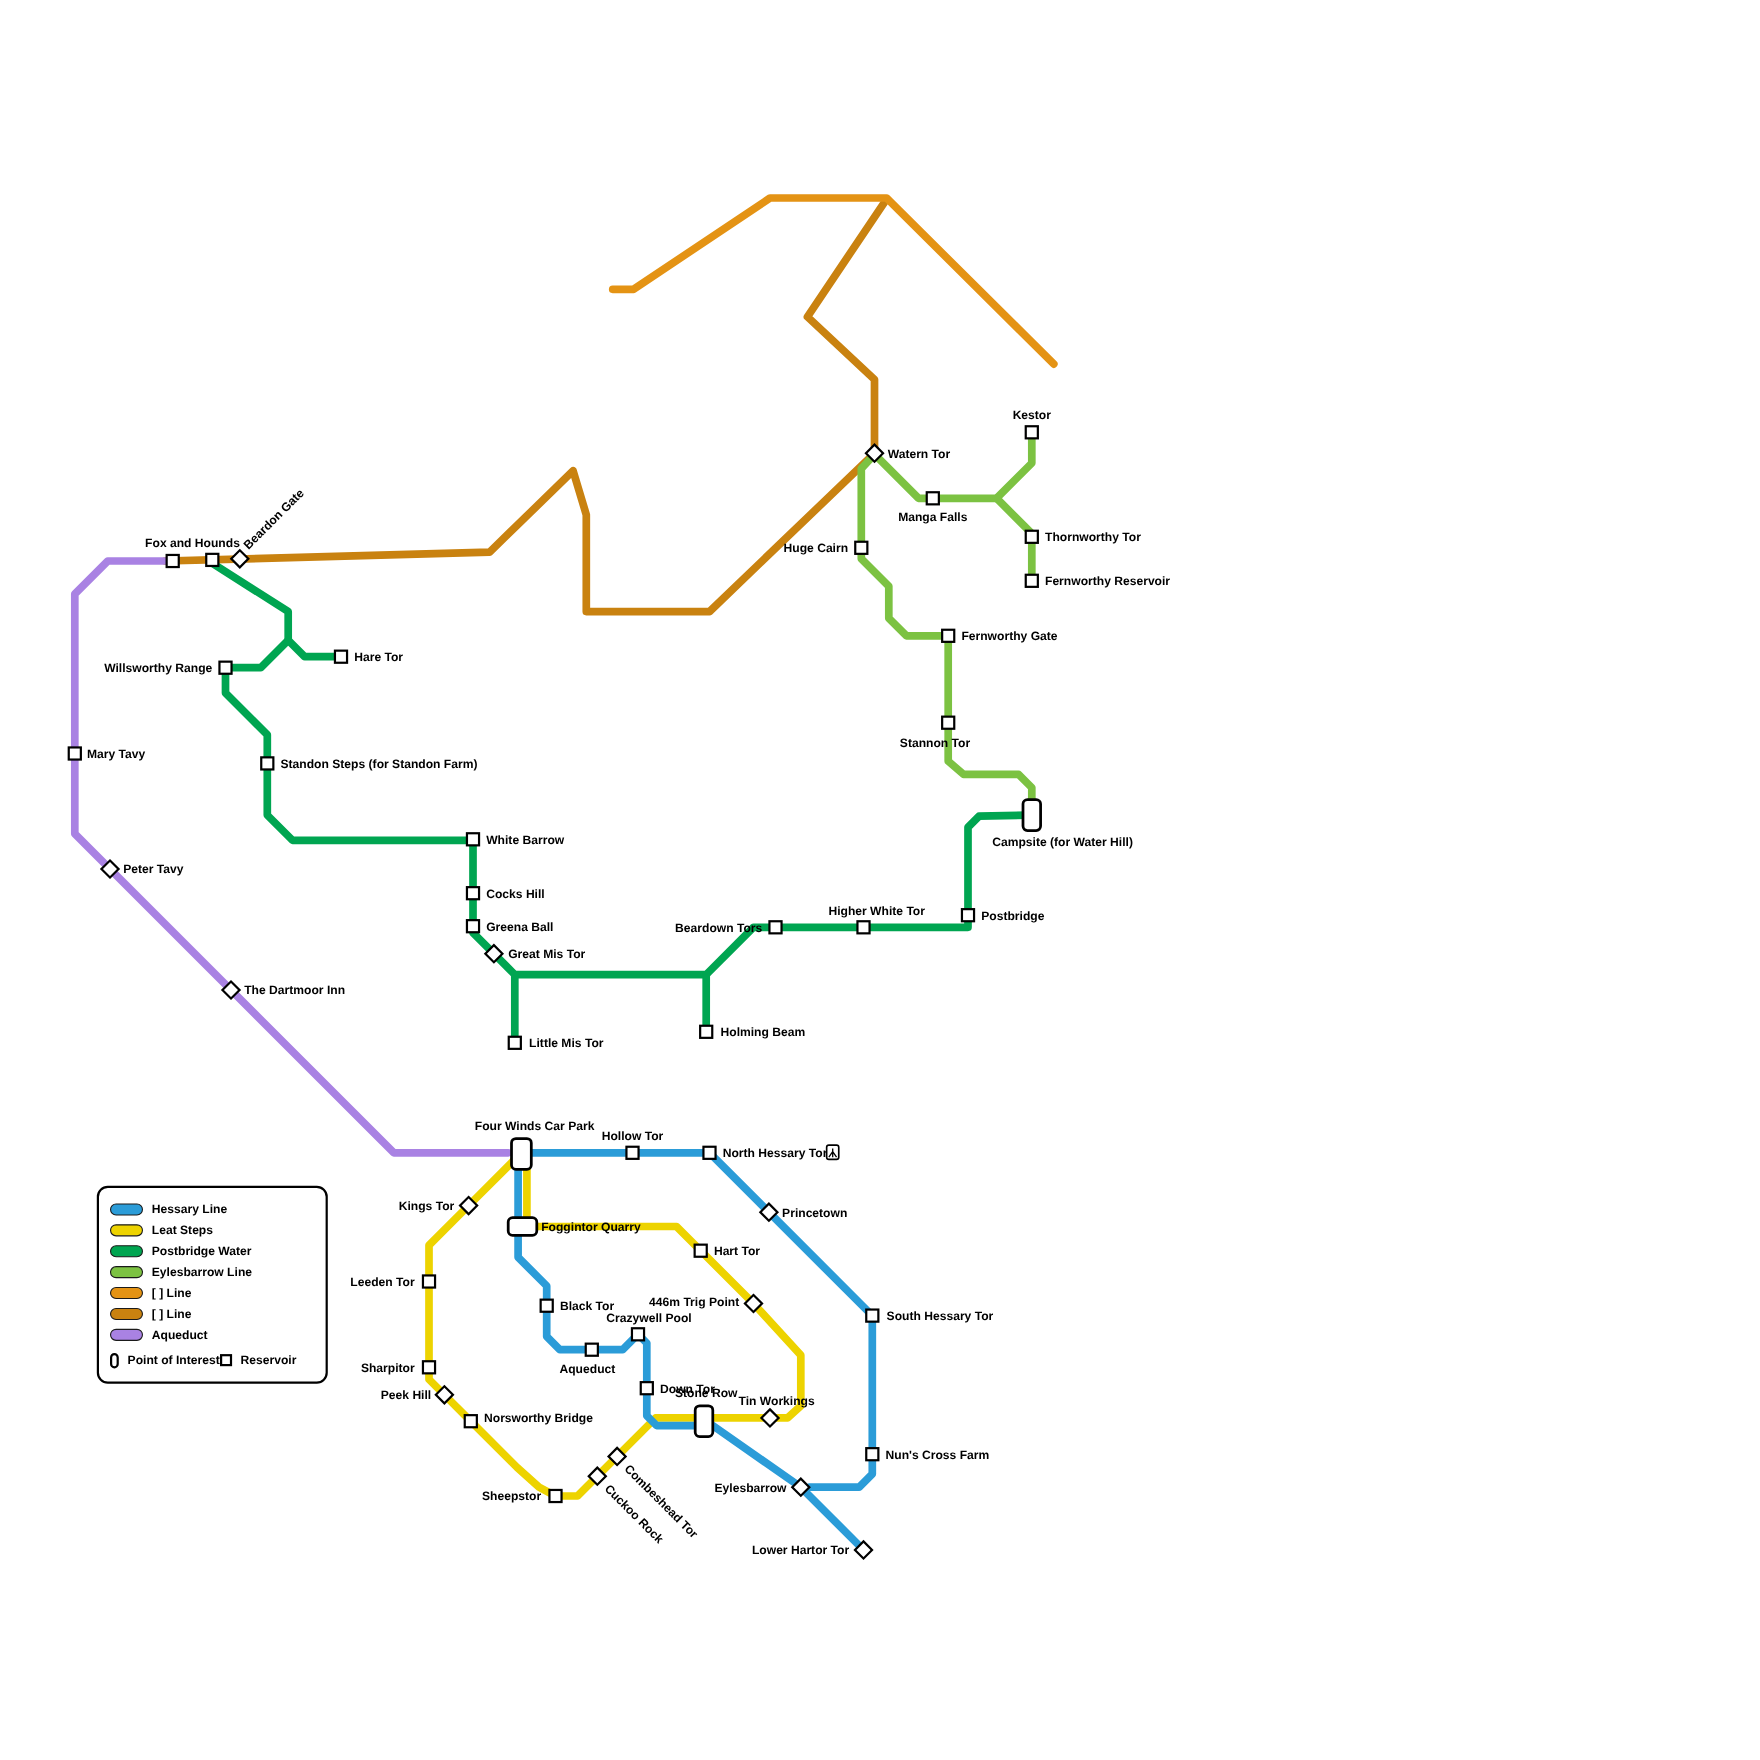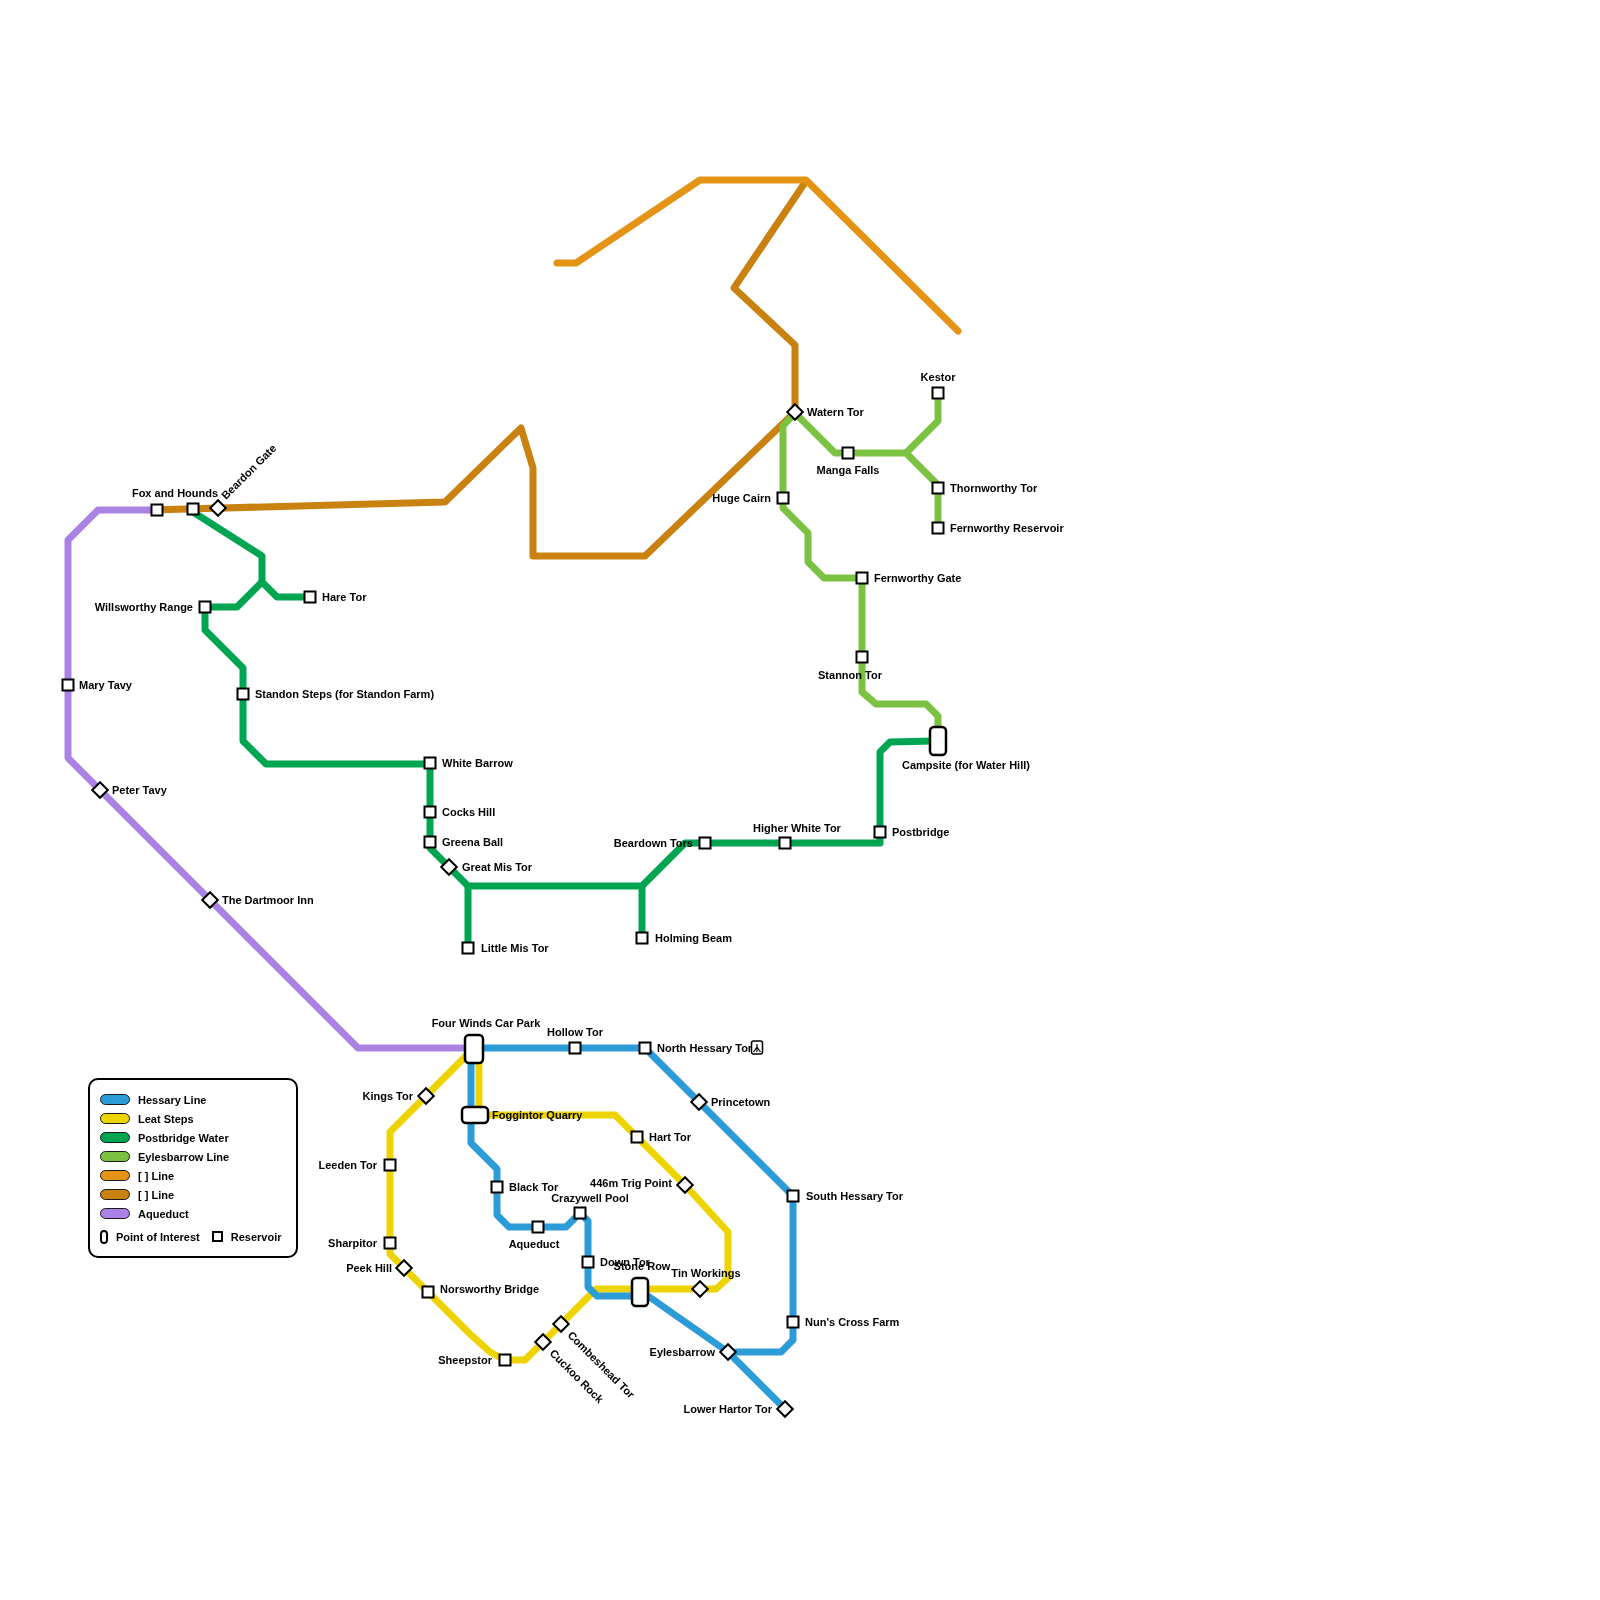--- a/index.html
+++ b/index.html
@@ -5,21 +5,21 @@
   html,body{margin:0;padding:0;}
   body{width:1600px;height:1600px;background:#ffffff;position:relative;overflow:hidden;
        font-family:"Liberation Sans",sans-serif;}
   #map-svg{position:absolute;left:0;top:0;width:1600px;height:1600px;}
   #map-svg text{font:bold 11px "Liberation Sans",sans-serif;fill:#000;}
   .legend{position:absolute;left:88px;top:1078px;width:186px;background:#fff;
           border:2px solid #000;border-radius:10px;padding:10px 10px;z-index:2;}
   .legend-row{display:flex;align-items:center;height:19px;}
   .swatch{width:30px;height:11px;border:1.5px solid #1a1a1a;border-radius:6px;flex:0 0 auto;box-sizing:border-box;}
   .legend-label{font-size:11px;font-weight:bold;margin-left:8px;white-space:nowrap;}
-  .legend-row.markers{margin-top:4px;gap:12px;}
+  .legend-row.markers{margin-top:4px;}
   .mk-group{display:flex;align-items:center;}
   .mk-poi{width:8px;height:14px;border:2px solid #000;border-radius:4px;background:#fff;box-sizing:border-box;}
   .mk-cp{width:11px;height:11px;border:2px solid #000;background:#fff;box-sizing:border-box;}
 </style>
 </head>
 <body>
 
 <svg id="map-svg" xmlns="http://www.w3.org/2000/svg" viewBox="0 0 1600 1600">
     <polyline points="150,510 445,502 521,428 533,468 533,556 645,556 795,412 795,345 734,288 806,181" fill="none" stroke="#c98210" stroke-width="7" stroke-linecap="round" stroke-linejoin="round"></polyline>
     <polyline points="557,263 576,263 700,180 806,180 958,331" fill="none" stroke="#e49314" stroke-width="7" stroke-linecap="round" stroke-linejoin="round"></polyline>

